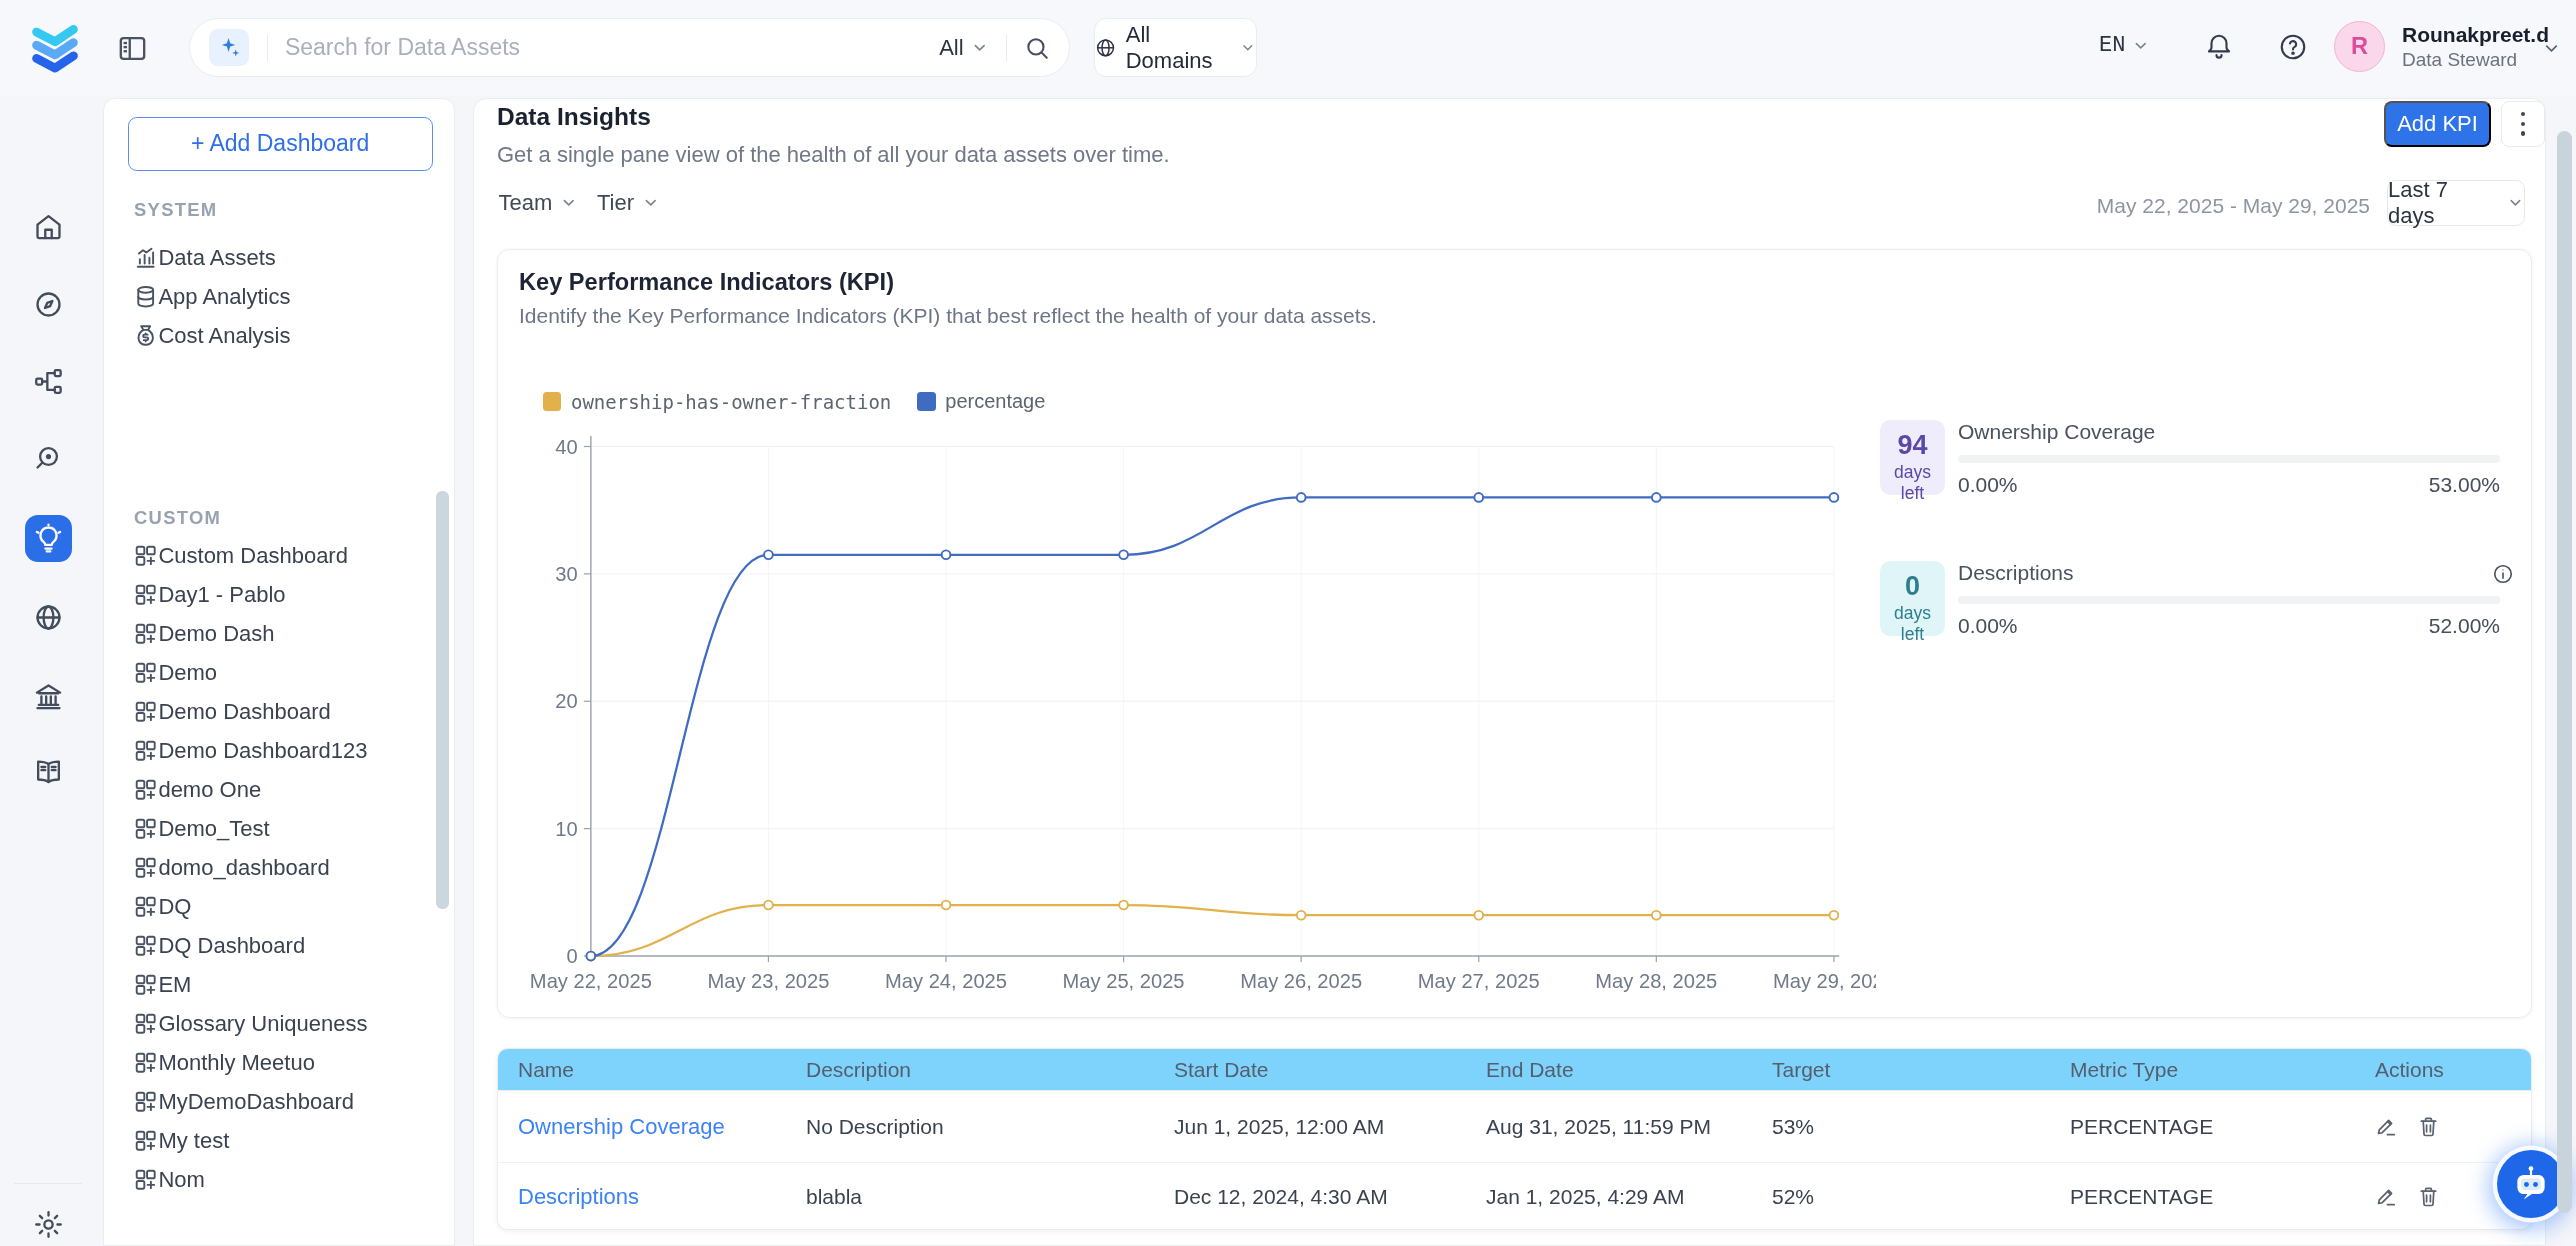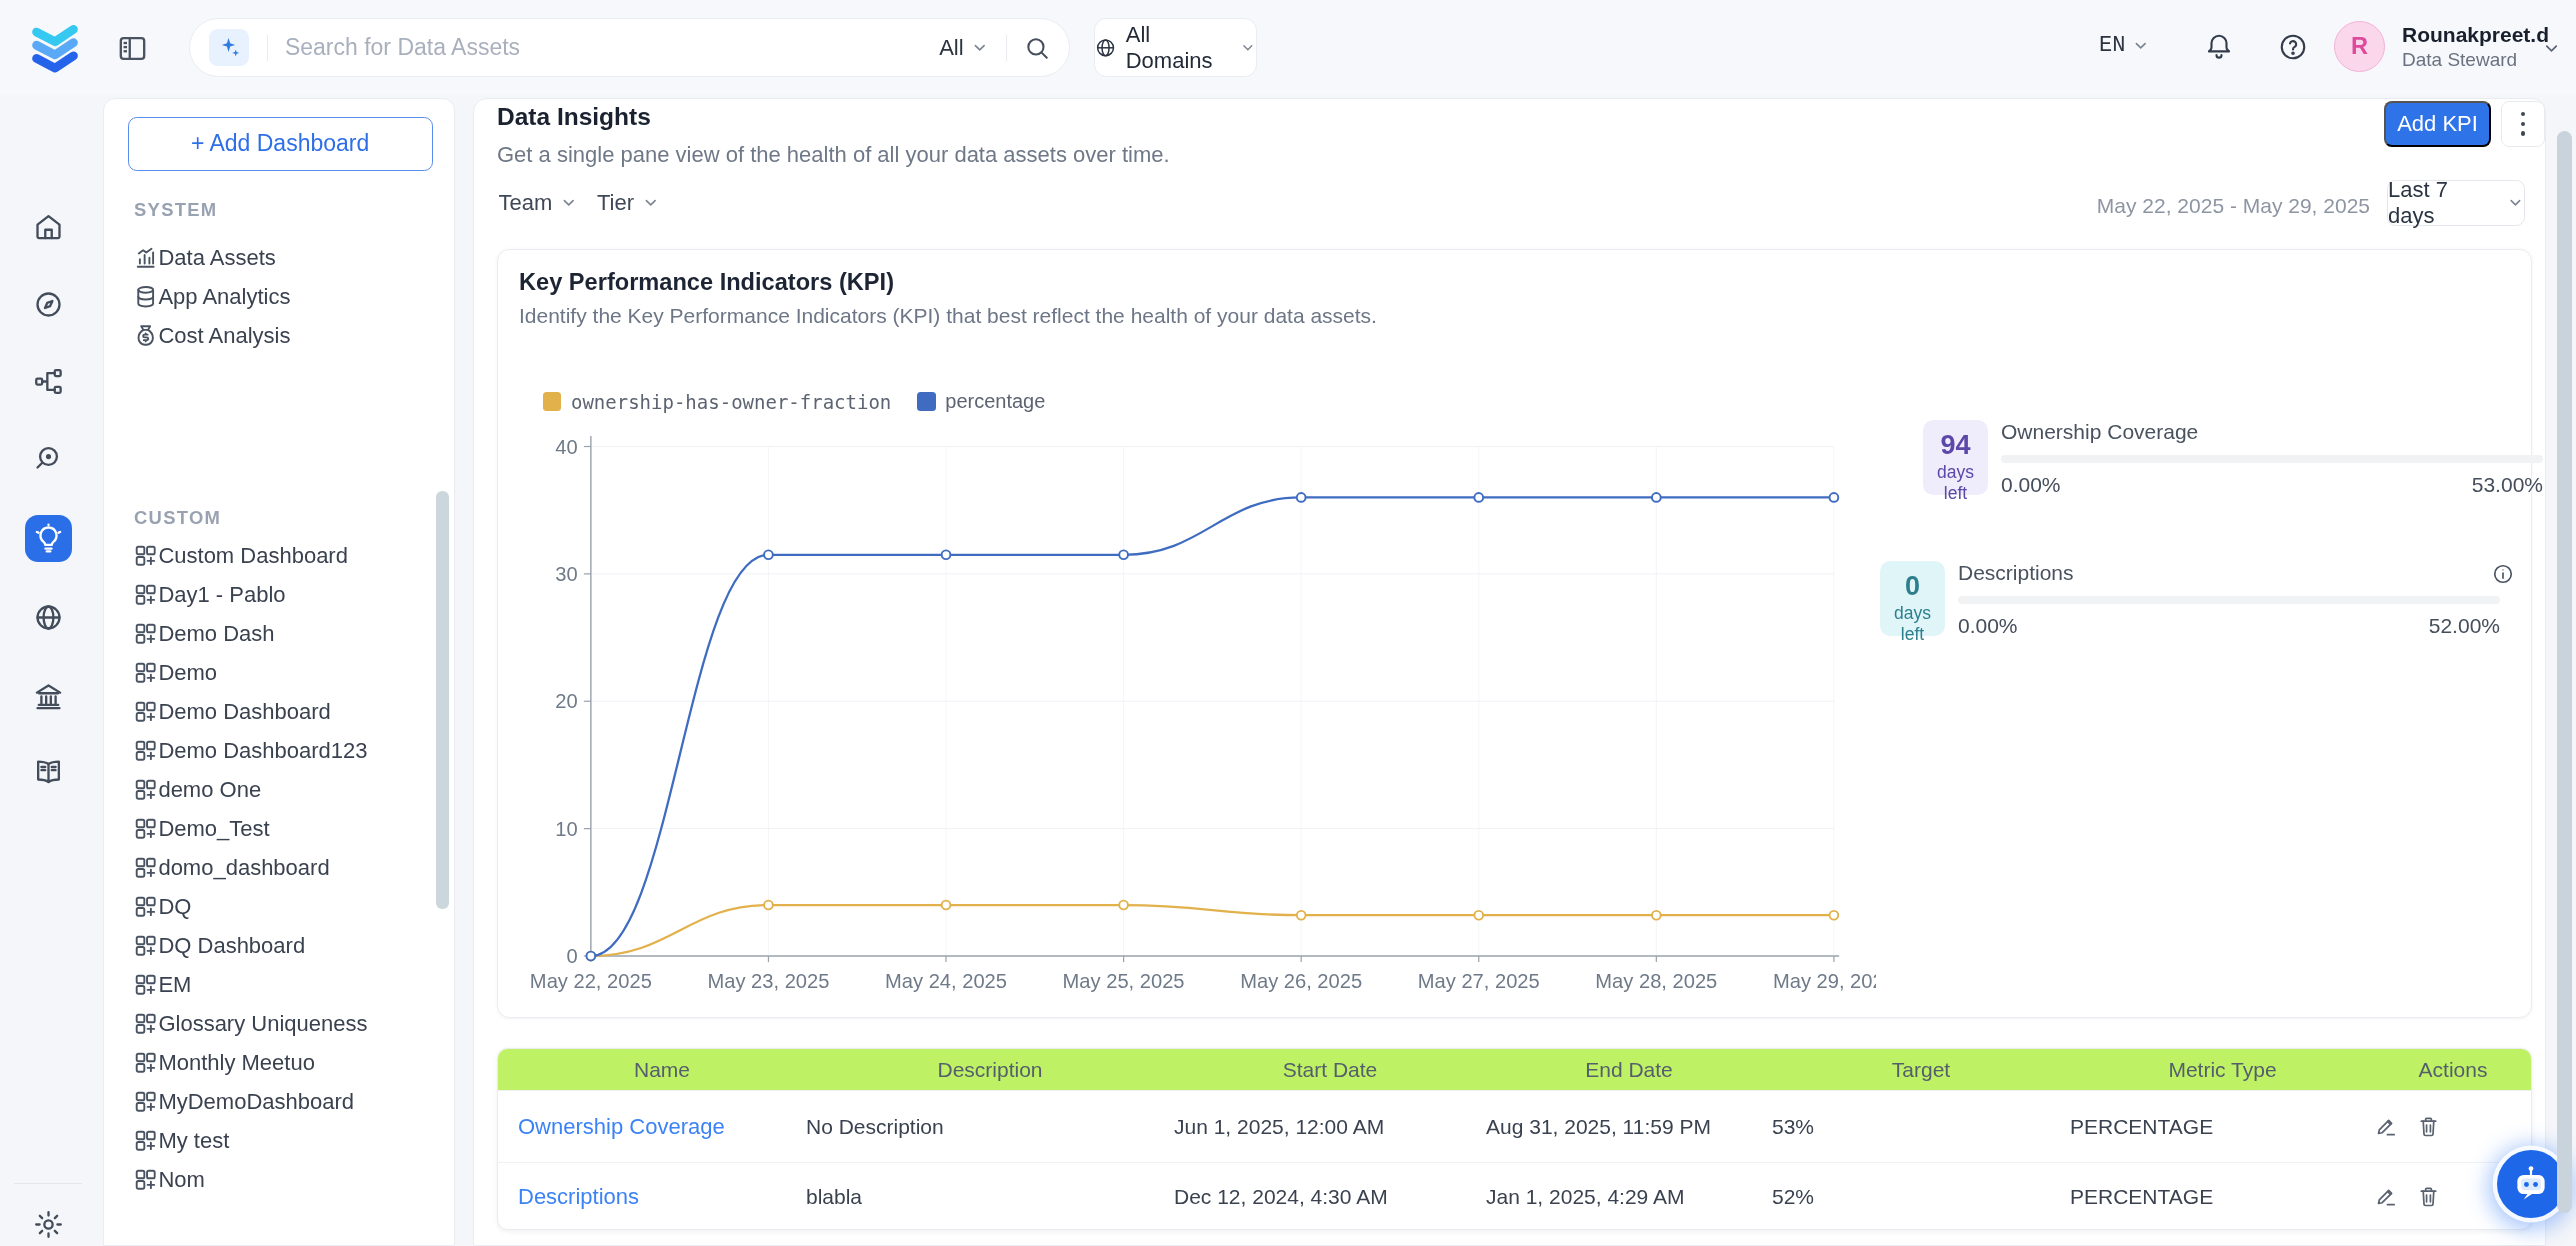--- a/index.html
+++ b/index.html
@@ -90,21 +90,21 @@
   .mini-title{position:absolute;left:78px;top:0;font-size:21px;color:#49525f;}
   .mini-bar{position:absolute;left:78px;top:35px;width:542px;height:7.9px;border-radius:4.4px;background:#f0f2f4;}
   .mini-cur{position:absolute;left:78px;top:53px;font-size:21px;color:#454e5c;}
   .mini-tgt{position:absolute;left:78px;top:53px;width:542px;text-align:right;font-size:21px;color:#454e5c;}
   .mini-info{position:absolute;left:612px;top:1.8px;width:22px;height:22px;color:#4a5362;}
 
   
   .tblcard{position:absolute;left:23px;top:949px;width:2035px;height:182px;border:0.9px solid #e9ecf0;border-radius:10.5px;
     box-sizing:border-box;overflow:hidden;box-shadow:0 1.8px 5.3px rgba(16,24,40,.06);background:#fff;}
   .trow{display:grid;grid-template-columns:288px 368px 312px 286px 298px 305px 1fr;align-items:center;padding-left:20px;box-sizing:border-box;}
-  .thead{height:42px;background:#bef264;border-bottom:0.9px solid #edf0f3;font-size:21px;color:#555e6d;text-align:center;}
+  .thead{height:42px;background:#7dd3fc;border-bottom:0.9px solid #edf0f3;font-size:21px;color:#555e6d;}
   .tr{height:72px;font-size:21px;color:#3a4250;border-bottom:0.9px solid #eff1f4;}
   .tr:last-child{border-bottom:none;height:67px;}
   .tlink{color:#3b82f6;font-size:22px;}
   .acts{display:flex;gap:19px;align-items:center;color:#5a6270;}
   .acts .a-ic{width:23px;height:23px;}
 
   
   .chatfab{position:absolute;left:2497px;top:1150px;width:68px;height:68px;border-radius:50%;background:#1d67e8;
     display:flex;align-items:center;justify-content:center;
     box-shadow:0 0 0 4.4px rgba(255,255,255,.85), 0 3.5px 21px 8.8px rgba(64,131,247,.45);}
@@ -604,21 +604,21 @@
           <circle cx="82" cy="602" r="5" fill="#fff" stroke="#3f6cc0" stroke-width="2.2"></circle>
           <circle cx="284.8571428571429" cy="143.675" r="5" fill="#fff" stroke="#3f6cc0" stroke-width="2.2"></circle>
           <circle cx="487.7142857142857" cy="143.675" r="5" fill="#fff" stroke="#3f6cc0" stroke-width="2.2"></circle>
           <circle cx="690.5714285714286" cy="143.675" r="5" fill="#fff" stroke="#3f6cc0" stroke-width="2.2"></circle>
           <circle cx="893.4285714285714" cy="78.19999999999993" r="5" fill="#fff" stroke="#3f6cc0" stroke-width="2.2"></circle>
           <circle cx="1096.2857142857142" cy="78.19999999999993" r="5" fill="#fff" stroke="#3f6cc0" stroke-width="2.2"></circle>
           <circle cx="1299.142857142857" cy="78.19999999999993" r="5" fill="#fff" stroke="#3f6cc0" stroke-width="2.2"></circle>
           <circle cx="1502" cy="78.19999999999993" r="5" fill="#fff" stroke="#3f6cc0" stroke-width="2.2"></circle>
         </svg>
       <div id="miniCards">
-          <div class="mini" style="top: 170px; margin-left: 43px;">
+          <div class="mini" style="top: 170px;">
             <div class="badge" style="background:#efecfb;color:#5b48a8">
        <div class="v">94</div>
        <div class="l">days left</div>
      </div>
      <div class="mini-title">Ownership Coverage</div>
 
      <div class="mini-bar"></div>
      <div class="mini-cur">0.00%</div>
      <div class="mini-tgt">53.00%</div>
           </div>

